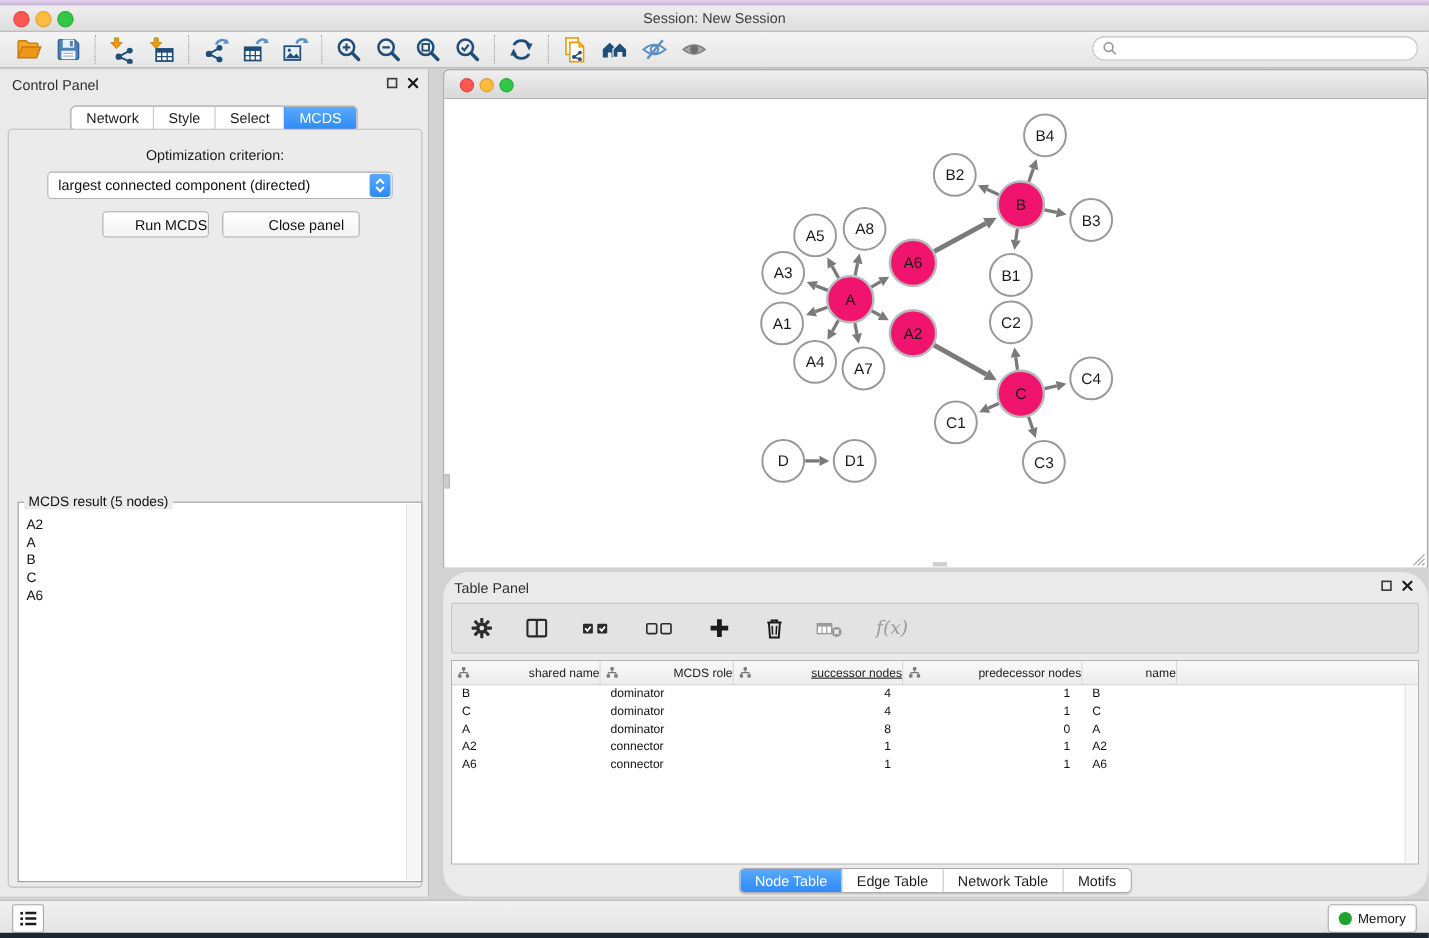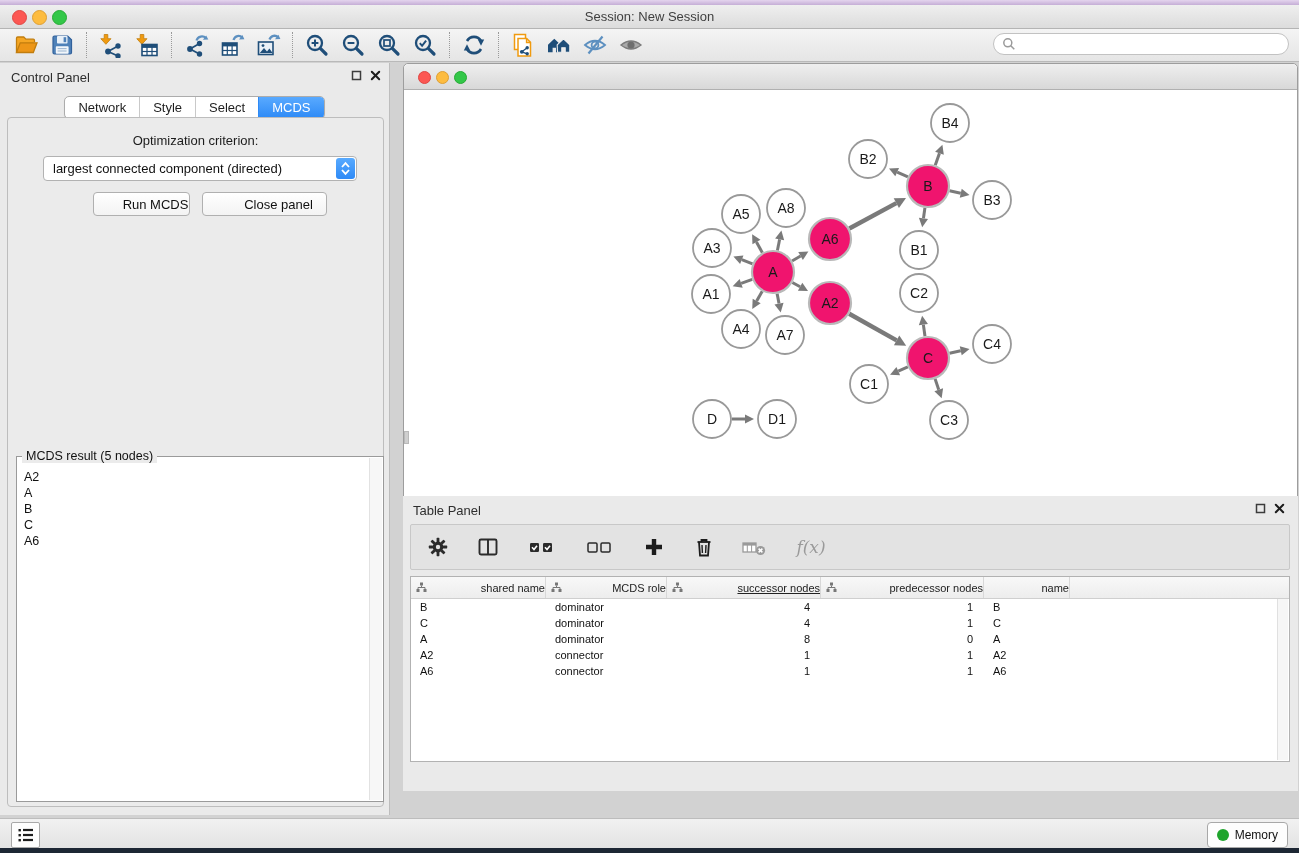--- a/index.html
+++ b/index.html
@@ -57,21 +57,21 @@
   #ntl-red{left:14px;background:#fc5753;border:1px solid #df4744;}
   #ntl-yellow{left:32px;background:#fdbc40;border:1px solid #de9f34;}
   #ntl-green{left:50px;background:#33c748;border:1px solid #27aa35;}
   #net-title{position:absolute;left:0;right:0;top:5px;text-align:center;font-size:13px;color:#333;}
   #net-canvas{position:relative;width:893px;height:426px;background:#fff;overflow:hidden;}
   #graph-svg{position:absolute;left:0;top:0;}
   #net-vscroll{position:absolute;left:0;top:341px;width:5px;height:13px;background:#cfcfcf;border:1px solid #b9b9b9;box-sizing:border-box;}
   #net-hscroll{position:absolute;left:444px;bottom:1px;width:13px;height:4px;background:#cfcfcf;}
 
   
-  #table-panel{position:absolute;left:403px;top:496px;width:895px;height:295px;background:#eaeaea;}
+  #table-panel{position:absolute;left:403px;top:520px;width:895px;height:295px;background:#eaeaea;border-radius:23px;}
   #tp-toolbar{position:absolute;left:7px;top:28px;width:880px;height:46px;background:#e3e3e3;border:1px solid #c8c8c8;border-radius:2px;display:flex;align-items:center;padding-left:14px;box-sizing:border-box;gap:24px;}
   .tpbtn{display:flex;align-items:center;justify-content:center;width:26px;height:26px;}
   #fx-label{font-family:"DejaVu Serif",serif;font-style:italic;color:#9a9a9a;font-size:17px;}
   #node-table{position:absolute;left:7px;top:80px;width:880px;height:186px;background:#fff;border:1px solid #b2b2b2;box-sizing:border-box;overflow:hidden;}
   #table-header{display:flex;height:21px;background:linear-gradient(#f8f8f8,#ededed);border-bottom:1px solid #cfcfcf;}
   .th{position:relative;border-right:1px solid #d8d8d8;font-size:11px;color:#222;display:flex;align-items:center;justify-content:flex-end;box-sizing:border-box;}
   .th .sort-ico{position:absolute;left:5px;top:5px;}
   .tr{display:flex;height:16px;}
   .td{font-size:11px;color:#111;line-height:16px;box-sizing:border-box;white-space:nowrap;overflow:hidden;}
   .td.left{padding-left:9px;text-align:left;}
@@ -669,20 +669,26 @@
           <div class="tr">
             <div class="td left" style="width: 135px;">A6</div>
             <div class="td left" style="width: 121px;">connector</div>
             <div class="td right" style="width: 154px;">1</div>
             <div class="td right" style="width: 163px;">1</div>
             <div class="td left" style="width: 86px;">A6</div>
           </div>
         </div>
       <div id="table-scroll"></div>
     </div>
+    <div id="tp-tabs-row"><span class="segwrap" id="tp-tabs">
+          <span class="seg active">Node Table</span>
+          <span class="seg">Edge Table</span>
+          <span class="seg">Network Table</span>
+          <span class="seg">Motifs</span>
+        </span></div>
   </div>
 
   <div id="statusbar">
     <div id="list-btn">
         <svg width="18" height="16" viewBox="0 0 18 16">
           <g stroke="#1c1c1c" stroke-width="2.2">
             <line x1="6" y1="3" x2="16" y2="3"></line>
             <line x1="6" y1="8" x2="16" y2="8"></line>
             <line x1="6" y1="13" x2="16" y2="13"></line>
           </g>

